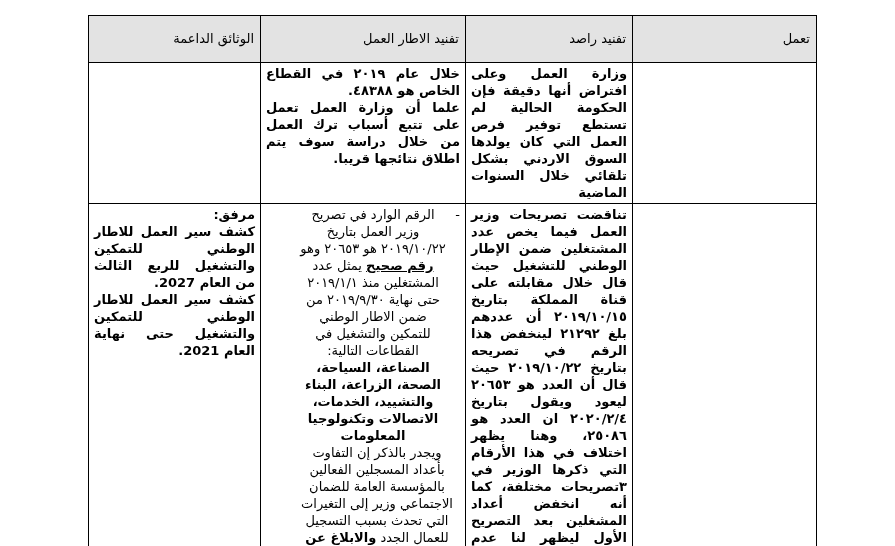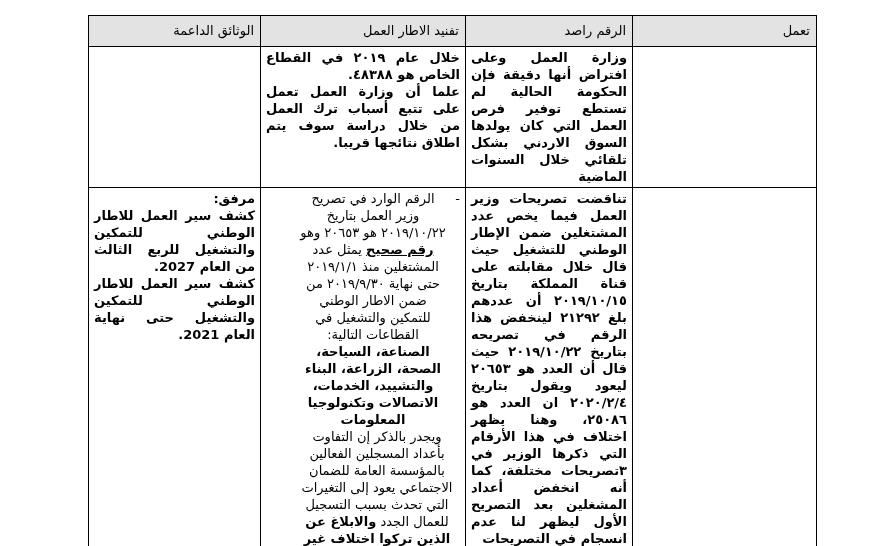--- a/index.html
+++ b/index.html
@@ -30,21 +30,21 @@
     padding:2px 5px;
     font-size:13px;
     line-height:17px;
     font-weight:normal;
     overflow:hidden;
   }
   table.doc th{
     background:var(--header-bg);
     text-align:right;
     height:18px;
-    padding:6px 6px;
+    padding:14px 6px;
   }
   tr.r1{height:121px;}
   tr.r2{height:372px;}
   td p{margin:0 0 0 0;}
   .just p{text-align:justify;text-align-last:right;font-weight:bold;}
   .center-cell p{text-align:center;margin-left:28px;}
   .listp{position:relative;padding:0 14px 0 6px;}
   .listp .dash{position:absolute;right:0;top:0;}
   .listp p{text-align:center;}
   .flow{padding:0 1px;}
@@ -58,21 +58,21 @@
   <table class="doc">
     <colgroup>
       <col style="width:184px">
       <col style="width:167px">
       <col style="width:205px">
       <col style="width:172px">
     </colgroup>
     <thead>
       <tr>
         <th>تعمل</th>
-        <th>الرقم راصد</th>
+        <th>تفنيد راصد</th>
         <th>تفنيد الاطار العمل</th>
         <th>الوثائق الداعمة</th>
       </tr>
     </thead>
     <tbody>
       <tr class="r1">
         <td></td>
         <td class="just">
           <p>وزارة العمل وعلى افتراض أنها دقيقة فإن الحكومة الحالية لم تستطع توفير فرص العمل التي كان يولدها السوق الاردني بشكل تلقائي خلال السنوات الماضية</p>
         </td>
@@ -86,21 +86,21 @@
         <td></td>
         <td class="just">
           <p>تناقضت تصريحات وزير العمل فيما يخص عدد المشتغلين ضمن الإطار الوطني للتشغيل حيث قال خلال مقابلته على قناة المملكة بتاريخ ٢٠١٩/١٠/١٥ أن عددهم بلغ ٢١٢٩٢ لينخفض هذا الرقم في تصريحه بتاريخ ٢٠١٩/١٠/٢٢ حيث قال أن العدد هو ٢٠٦٥٣ ليعود ويقول بتاريخ ٢٠٢٠/٢/٤ ان العدد هو ٢٥٠٨٦، وهنا يظهر اختلاف في هذا الأرقام التي ذكرها الوزير في ٣تصريحات مختلفة، كما أنه انخفض أعداد المشغلين بعد التصريح الأول ليظهر لنا عدم انسجام في التصريحات</p>
         </td>
         <td class="center-cell">
           <div class="listp">
             <span class="dash">-</span>
             <p><span>الرقم الوارد في تصريح وزير العمل بتاريخ ٢٠١٩/١٠/٢٢ هو ٢٠٦٥٣ وهو </span><b><u>رقم صحيح</u></b><span> يمثل عدد المشتغلين منذ ٢٠١٩/١/١ حتى نهاية ٢٠١٩/٩/٣٠ من ضمن الاطار الوطني للتمكين والتشغيل في القطاعات التالية: </span><b>الصناعة، السياحة، الصحة، الزراعة، البناء والتشييد، الخدمات، الاتصالات وتكنولوجيا المعلومات</b></p>
           </div>
           <div class="flow">
-            <p><span>ويجدر بالذكر إن التفاوت بأعداد المسجلين الفعالين بالمؤسسة العامة للضمان الاجتماعي يعود إلى التغيرات التي تحدث بسبب التسجيل للعمال الجدد </span><b>والابلاغ عن الذين تركوا اختلاف غير فاعلين</b></p>
+            <p><span>ويجدر بالذكر إن التفاوت بأعداد المسجلين الفعالين بالمؤسسة العامة للضمان الاجتماعي وزير إلى التغيرات التي تحدث بسبب التسجيل للعمال الجدد </span><b>والابلاغ عن الذين تركوا اختلاف غير فاعلين</b></p>
           </div>
         </td>
         <td class="just">
           <p>مرفق:</p>
           <p>كشف سير العمل للاطار الوطني للتمكين والتشغيل للربع الثالث من العام 2027.</p>
           <p>كشف سير العمل للاطار الوطني للتمكين والتشغيل حتى نهاية العام 2021.</p>
         </td>
       </tr>
     </tbody>
   </table>

